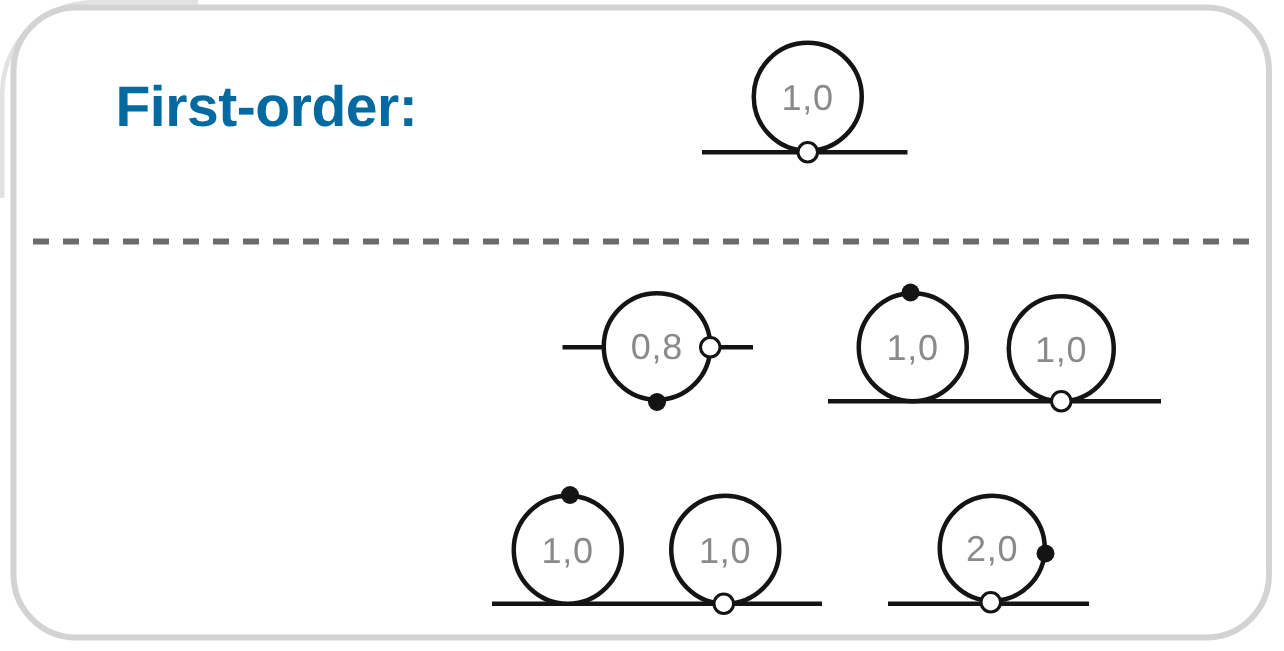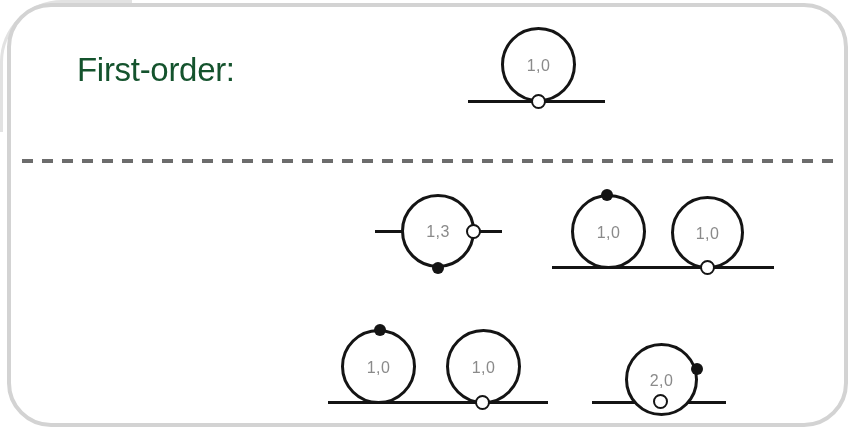--- a/index.html
+++ b/index.html
@@ -13,36 +13,36 @@
     border-top:3px solid #e2e2e2;border-left:3px solid #e2e2e2;
     border-radius:62px 0 0 0;box-sizing:border-box;
   }
   
   .card{
     position:absolute;left:7px;top:3px;width:841px;height:424px;
     border:4px solid #d3d3d3;border-radius:44px;box-sizing:border-box;
     background:transparent;
   }
   .heading{
-    position:absolute;font-weight:400;font-size:33px;line-height:1;
-    color:#14532d;letter-spacing:-0.3px;white-space:nowrap;
+    position:absolute;font-weight:700;font-size:38px;line-height:1;
+    color:#0369a1;letter-spacing:-0.3px;white-space:nowrap;
   }
   .divider{
     position:absolute;left:22px;top:159px;width:812px;height:4px;
     background:repeating-linear-gradient(to right,#6c6c6c 0 11px,transparent 11px 20px);
   }
   .diagram{position:absolute;}
   .hline{position:absolute;height:3px;background:#141414;}
   .circle{
     position:absolute;border:3px solid #141414;border-radius:50%;
     box-sizing:border-box;background:#ffffff;
     display:flex;align-items:center;justify-content:center;
   }
   .clabel{
-    font-size:16px;color:#8a8a8a;letter-spacing:0.5px;line-height:1;
+    font-size:24px;color:#8a8a8a;letter-spacing:0.5px;line-height:1;
     padding-top:2px;
   }
   .dot-open{
     position:absolute;width:15px;height:15px;border-radius:50%;
     background:#ffffff;border:2.5px solid #141414;box-sizing:border-box;
   }
   .dot-filled{
     position:absolute;width:12px;height:12px;border-radius:50%;
     background:#141414;
   }
@@ -65,21 +65,21 @@
     <div class="dot-open" style="left:63px;top:67px;"></div>
   </div>
 
   <div class="divider"></div>
 
 
   <div class="diagram" style="left:375px;top:194px;width:127px;height:79px;">
     <div class="hline" style="left:0;top:36px;width:28px;"></div>
     <div class="hline" style="left:98px;top:36px;width:29px;"></div>
     <div class="circle" style="left:26px;top:0;width:74px;height:74px;">
-      <span class="clabel">1,3</span>
+      <span class="clabel">0,8</span>
     </div>
     <div class="dot-open" style="left:91px;top:30px;"></div>
     <div class="dot-filled" style="left:57px;top:68px;"></div>
   </div>
 
   <div class="diagram" style="left:552px;top:189px;width:222px;height:81px;">
     <div class="hline" style="left:0;top:77px;width:222px;"></div>
     <div class="circle" style="left:19px;top:5px;width:75px;height:75px;">
       <span class="clabel">1,0</span>
     </div>
@@ -97,20 +97,20 @@
     </div>
     <div class="dot-filled" style="left:46px;top:1px;"></div>
     <div class="circle" style="left:118px;top:6px;width:75px;height:75px;">
       <span class="clabel">1,0</span>
     </div>
     <div class="dot-open" style="left:147px;top:72px;"></div>
   </div>
 
   <div class="diagram" style="left:592px;top:327px;width:134px;height:77px;">
     <div class="hline" style="left:0;top:74px;width:134px;"></div>
-    <div class="circle" style="left:33px;top:16px;width:73px;height:73px;">
+    <div class="circle" style="left:33px;top:2px;width:73px;height:73px;">
       <span class="clabel">2,0</span>
     </div>
     <div class="dot-open" style="left:61px;top:67px;"></div>
     <div class="dot-filled" style="left:99px;top:36px;"></div>
   </div>
 
 </div>
 
 </body></html>

